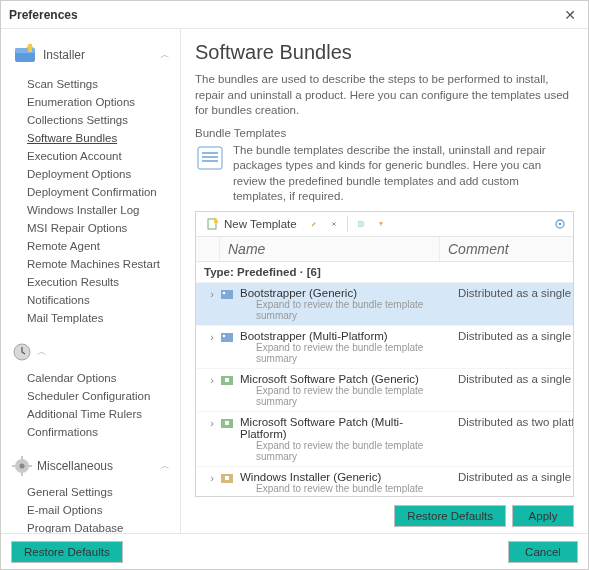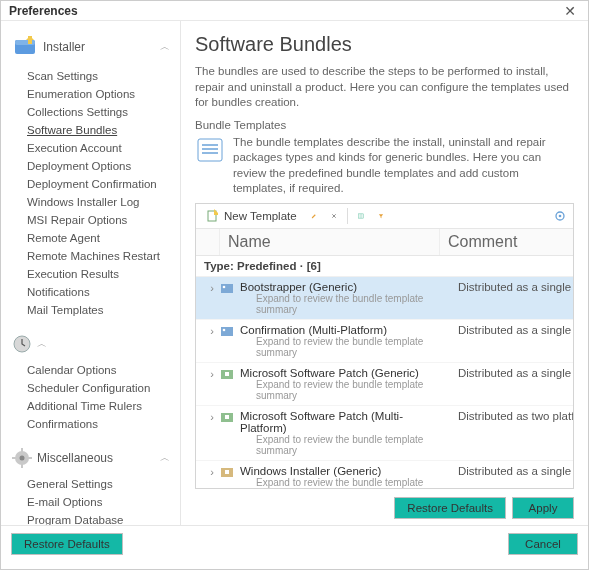--- a/index.html
+++ b/index.html
@@ -1,17 +1,17 @@
 <!DOCTYPE html>
 <html><head>
 <meta charset="utf-8">
 <style>
 * { box-sizing: border-box; font-family: "Segoe UI", Tahoma, sans-serif; }
 body { margin: 0; background: #fff; width: 589px; height: 570px; border: 1px solid #ccc; font-size: 12px; color: #333; overflow: hidden; }
-.titlebar { height: 20px; display: flex; align-items: center; padding: 0 8px; border-bottom: 1px solid #e8e8e8; }
+.titlebar { height: 28px; display: flex; align-items: center; padding: 0 8px; border-bottom: 1px solid #e8e8e8; }
 .titlebar .title { font-weight: 600; font-size: 12px; flex: 1; }
 .titlebar .close { width: 20px; text-align: center; cursor: pointer; font-size: 14px; color: #555; }
 .content { display: flex; height: 504px; }
 .sidebar { width: 180px; border-right: 1px solid #e6e6e6; overflow-y: auto; padding: 6px 0; }
 .section-header { display: flex; align-items: center; padding: 6px 10px; cursor: pointer; }
 .section-header .icon { width: 28px; height: 28px; margin-right: 4px; display: flex; align-items: center; justify-content: center; }
 .section-header .icon.small { width: 22px; height: 22px; }
 .section-header .label { flex: 1; color: #555; font-size: 12px; }
 .section-header .chevron { font-size: 10px; color: #888; }
 .section-items { padding: 0 0 8px 0; }
@@ -24,21 +24,21 @@
 .template-desc { display: flex; gap: 8px; margin-bottom: 6px; }
 .template-desc .ticon { width: 30px; height: 30px; flex-shrink: 0; }
 .template-desc .t { color: #666; font-size: 11.5px; line-height: 1.35; }
 .grid-box { border: 1px solid #d4d4d4; flex: 1; display: flex; flex-direction: column; overflow: hidden; }
 .toolbar { display: flex; align-items: center; padding: 3px 6px; border-bottom: 1px solid #e6e6e6; gap: 6px; }
 .tool-btn { display: inline-flex; align-items: center; gap: 4px; padding: 2px 4px; cursor: pointer; color: #444; font-size: 11.5px; }
 .tool-ico { width: 14px; height: 14px; display: inline-flex; align-items: center; justify-content: center; }
 .sep { width: 1px; height: 16px; background: #ddd; }
 .gear-right { margin-left: auto; cursor: pointer; }
 .grid-head { display: flex; background: #fafafa; border-bottom: 1px solid #e6e6e6; }
-.grid-head .gh { padding: 4px 8px; color: #666; font-size: 16px; border-right: 1px solid #eee; }
+.grid-head .gh { padding: 4px 8px; color: #666; font-size: 14px; border-right: 1px solid #eee; font-style: italic; }
 .gh.expander { width: 24px; border-right: 1px solid #eee; }
 .gh.name { width: 220px; }
 .gh.comment { flex: 1; border-right: none; }
 .group-row { background: #fff; padding: 4px 8px; font-weight: 600; font-size: 11.5px; color: #444; border-bottom: 1px solid #f0f0f0; }
 .row { display: flex; align-items: flex-start; border-bottom: 1px solid #f4f4f4; padding: 2px 0 2px 8px; }
 .row.sel { background: #d6e8f7; }
 .row .ex { width: 16px; text-align: center; color: #888; cursor: pointer; font-size: 11px; padding-top: 3px; }
 .row .ico { width: 18px; height: 16px; padding-top: 2px; }
 .row .namecell { width: 214px; padding: 2px 4px 2px 2px; }
 .row .iname { font-size: 11.5px; color: #333; }
@@ -210,21 +210,21 @@
         <div class="commentcell"><span>Distributed as a single execut</span><span class="chev">⌄</span></div>
       </div>
 
       <div class="row">
         <span class="ex">›</span>
         <span class="ico"><svg width="14" height="14">
               <rect x="1" y="3" width="12" height="9" fill="#7da9d6"></rect>
               <circle cx="4" cy="6" r="1.3" fill="#fff"></circle>
             </svg></span>
         <div class="namecell">
-          <div class="iname">Confirmation (Multi-Platform)</div>
+          <div class="iname">Bootstrapper (Multi-Platform)</div>
           <div class="isub">Expand to review the bundle template summary</div>
         </div>
         <div class="commentcell"><span>Distributed as a single execut</span><span class="chev">⌄</span></div>
       </div>
 
       <div class="row">
         <span class="ex">›</span>
         <span class="ico"><svg width="14" height="14">
               <rect x="1" y="3" width="12" height="9" fill="#8fbf8f"></rect>
               <rect x="5" y="5" width="4" height="4" fill="#fff"></rect>

